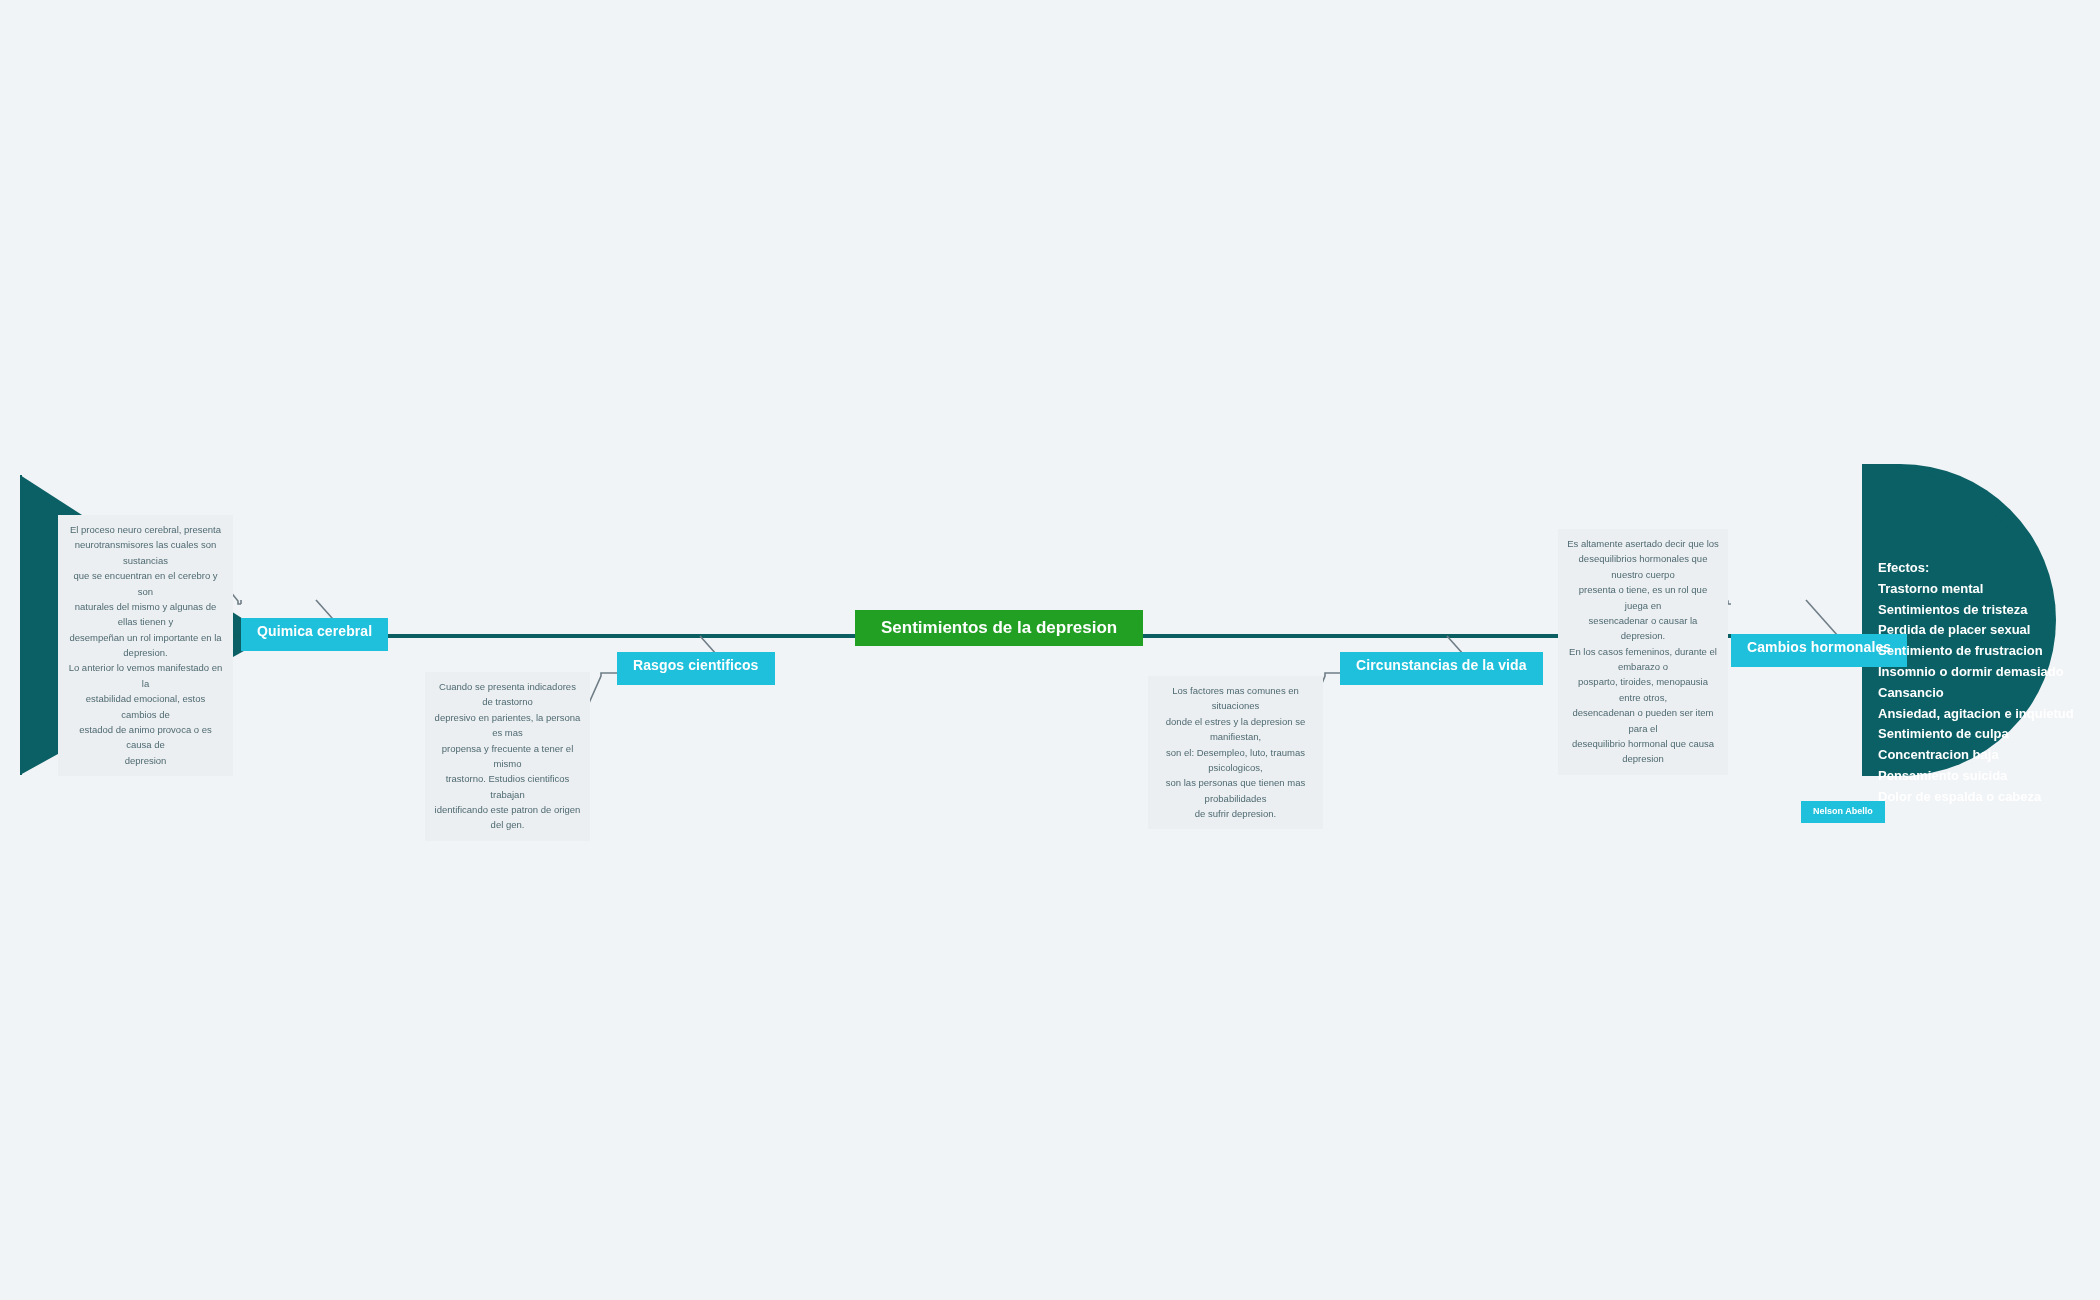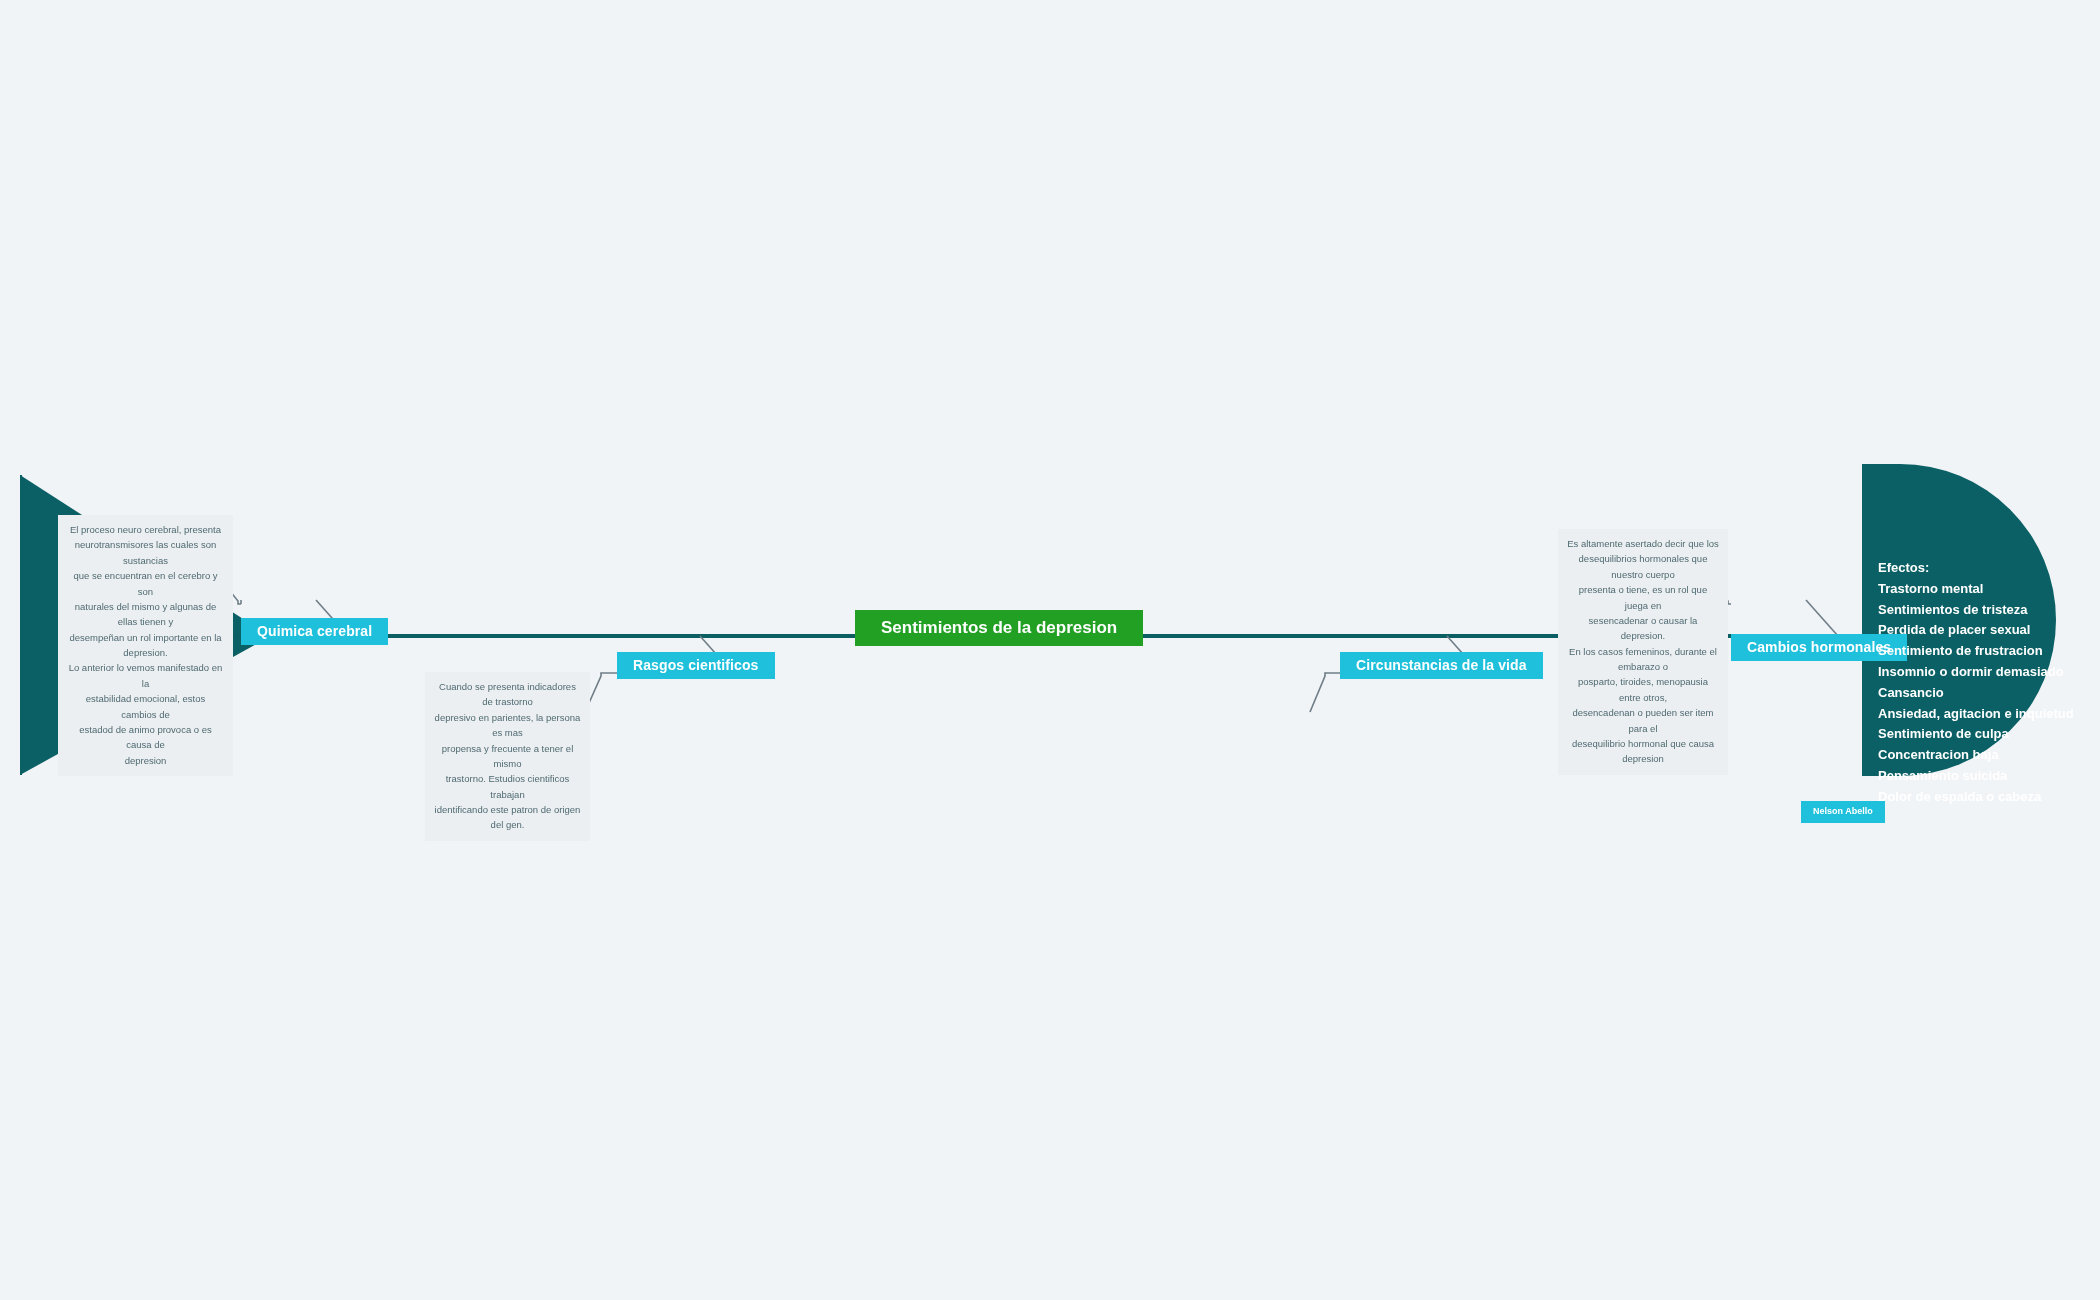--- a/index.html
+++ b/index.html
@@ -27,21 +27,21 @@
 
   
   .cause-label {
     position: absolute;
     background: #1ec0dc;
     color: #ffffff;
     font-weight: bold;
     font-size: 14px;
     letter-spacing: 0.1px;
     line-height: 1;
-    padding: 6px 16px 7px 16px;
+    padding: 6px 16px 13px 16px;
     white-space: nowrap;
     box-sizing: border-box;
     text-align: center;
   }
 
   
   #main-topic {
     position: absolute;
     left: 855px;
     top: 610px;
@@ -146,20 +146,25 @@
 estabilidad emocional, estos cambios de
 estadod de animo provoca o es causa de
 depresion</div>
 
   <div class="note-box" style="left:425px; top:672px; width:165px;">Cuando se presenta indicadores de trastorno
 depresivo en parientes, la persona es mas
 propensa y frecuente a tener el mismo
 trastorno. Estudios cientificos trabajan
 identificando este patron de origen del gen.</div>
 
+  <div class="note-box" style="left:1148px; top:676px; width:175px;">Los factores mas comunes en situaciones
+donde el estres y la depresion se manifiestan,
+son el: Desempleo, luto, traumas psicologicos,
+son las personas que tienen mas probabilidades
+de sufrir depresion.</div>
 
   <div class="note-box" style="left:1558px; top:529px; width:170px;">Es altamente asertado decir que los
 desequilibrios hormonales que nuestro cuerpo
 presenta o tiene, es un rol que juega en
 sesencadenar o causar la depresion.
 En los casos femeninos, durante el embarazo o
 posparto, tiroides, menopausia entre otros,
 desencadenan o pueden ser item para el
 desequilibrio hormonal que causa depresion</div>
 

